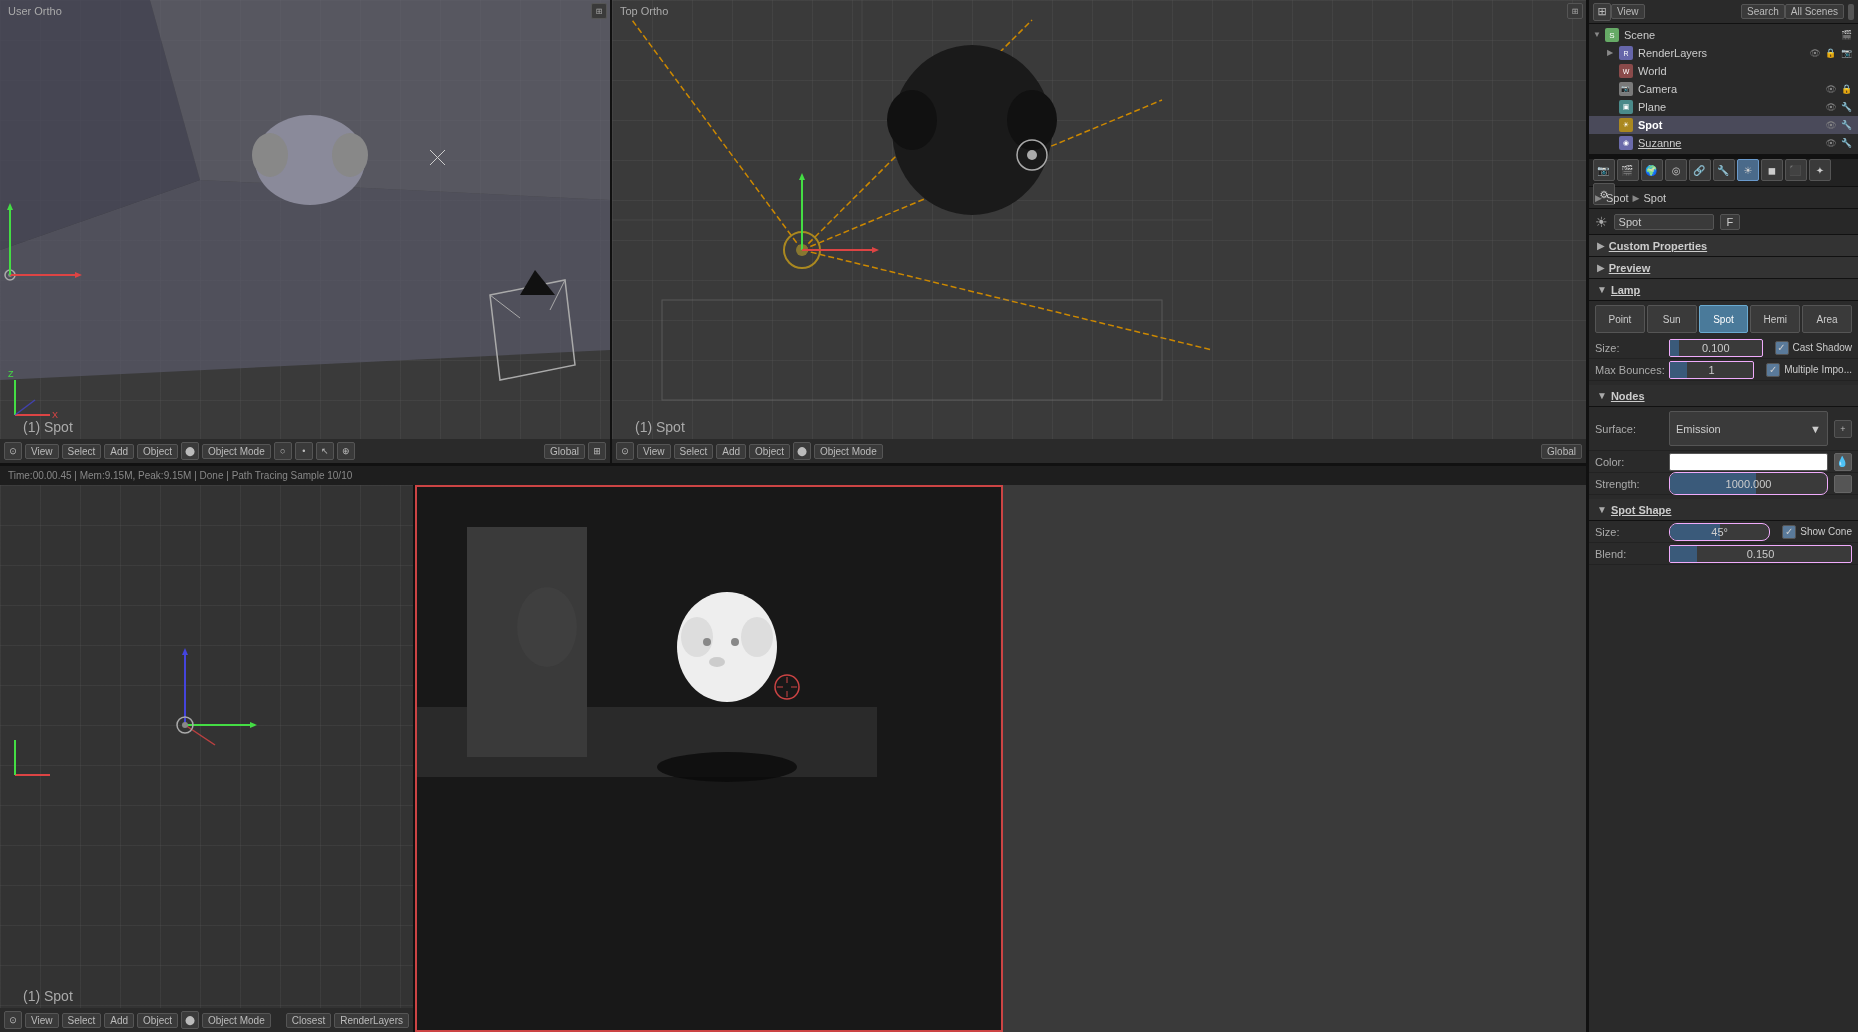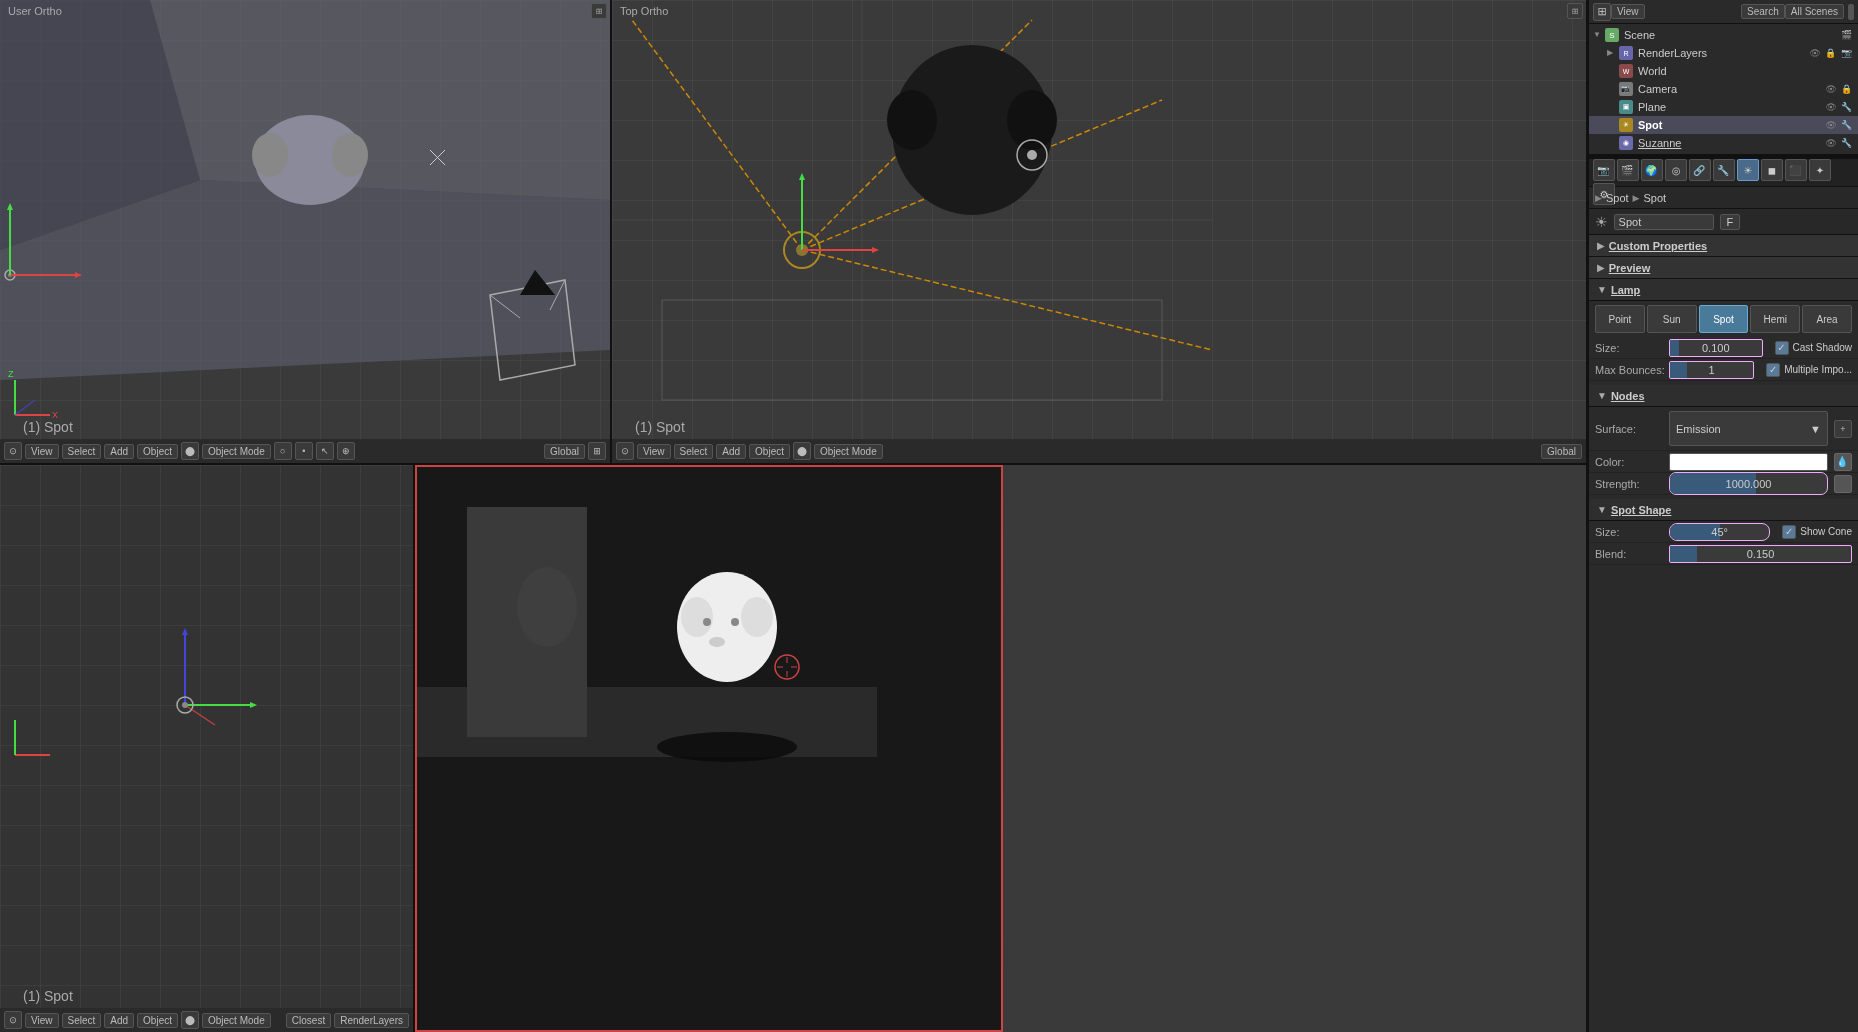--- a/index.html
+++ b/index.html
@@ -614,20 +614,23 @@
             <div class="tb-btn">Object</div>
             <div class="tb-icon">⬤</div>
             <div class="tb-btn">Object Mode</div>
             <div style="flex:1;"></div>
             <div class="tb-btn">Global</div>
           </div>
         </div>
 
       </div>
 
+      <div class="global-status">
+        <span>Time:00.00.45 | Mem:9.15M, Peak:9.15M | Done | Path Tracing Sample 10/10</span>
+      </div>
 
       <div class="bottom-section" style="flex:1; display:flex;">
 
         <div class="viewport bottom-left-viewport" style="position:relative;">
           <div class="grid-bg" style="bottom:24px;"></div>
           <div class="vp-content">
             <svg width="415" height="100%" style="position:absolute;top:0;left:0;">
 
               <line x1="185" y1="240" x2="185" y2="170" stroke="#44d" stroke-width="2"></line>
               <polygon points="182,170 185,163 188,170" fill="#44d"></polygon>

